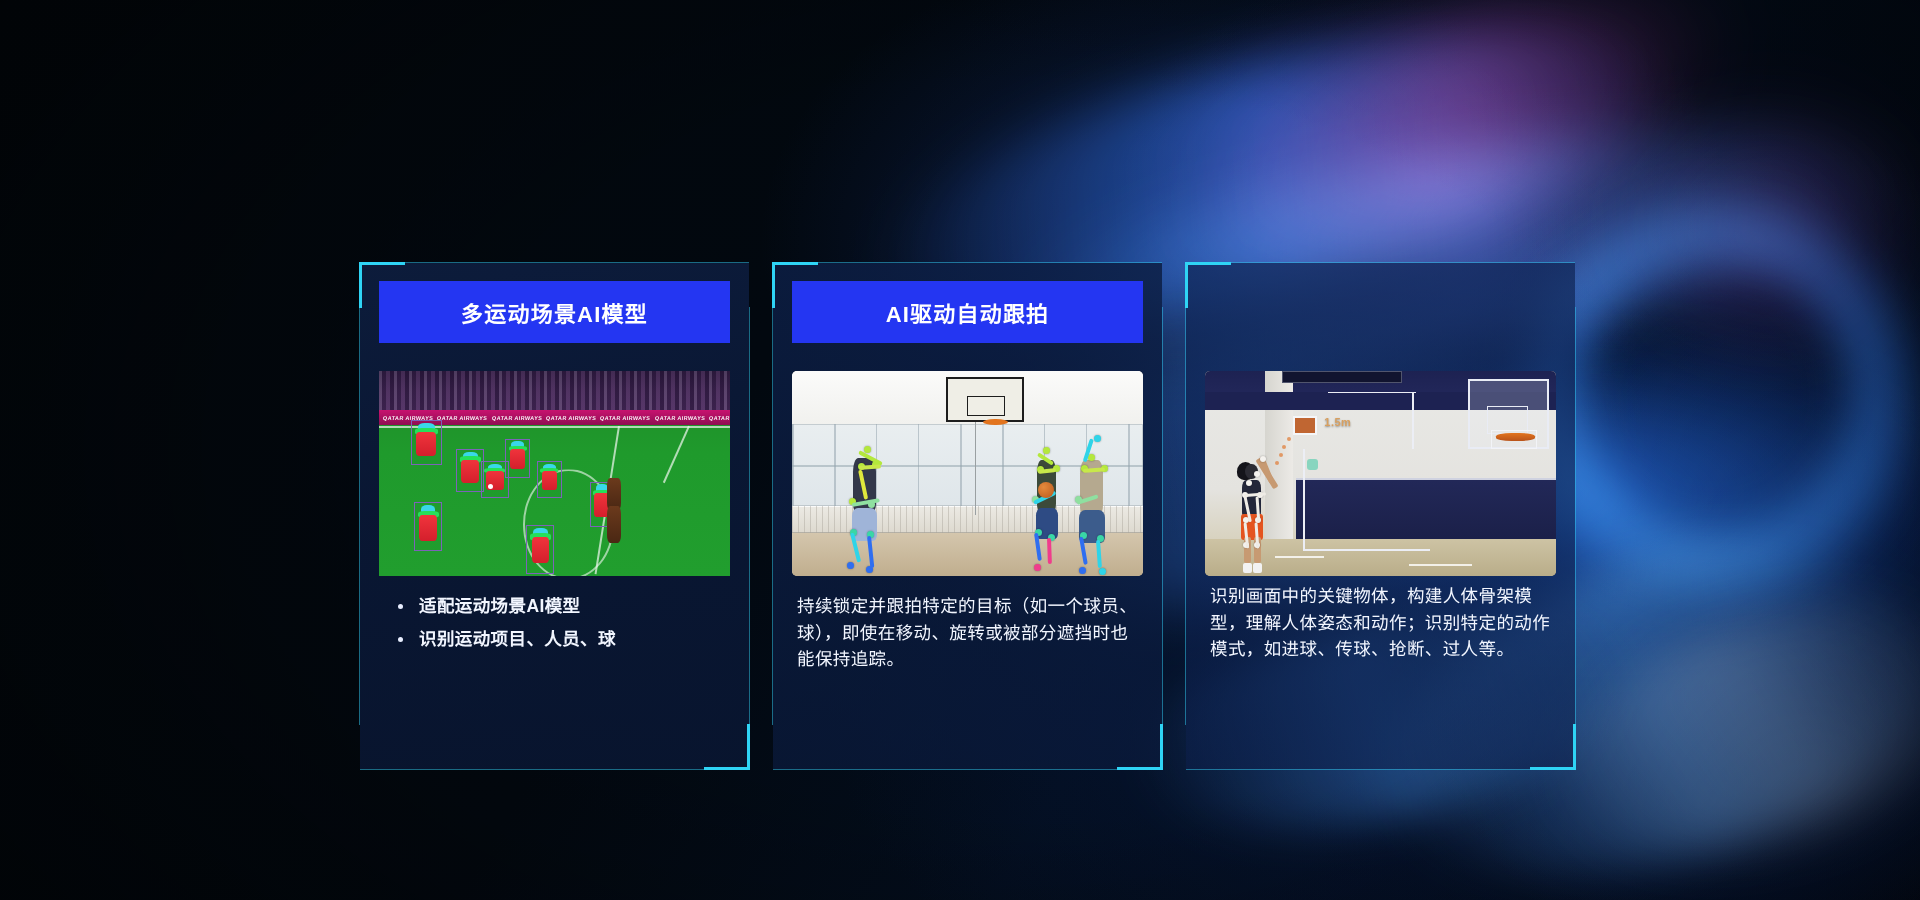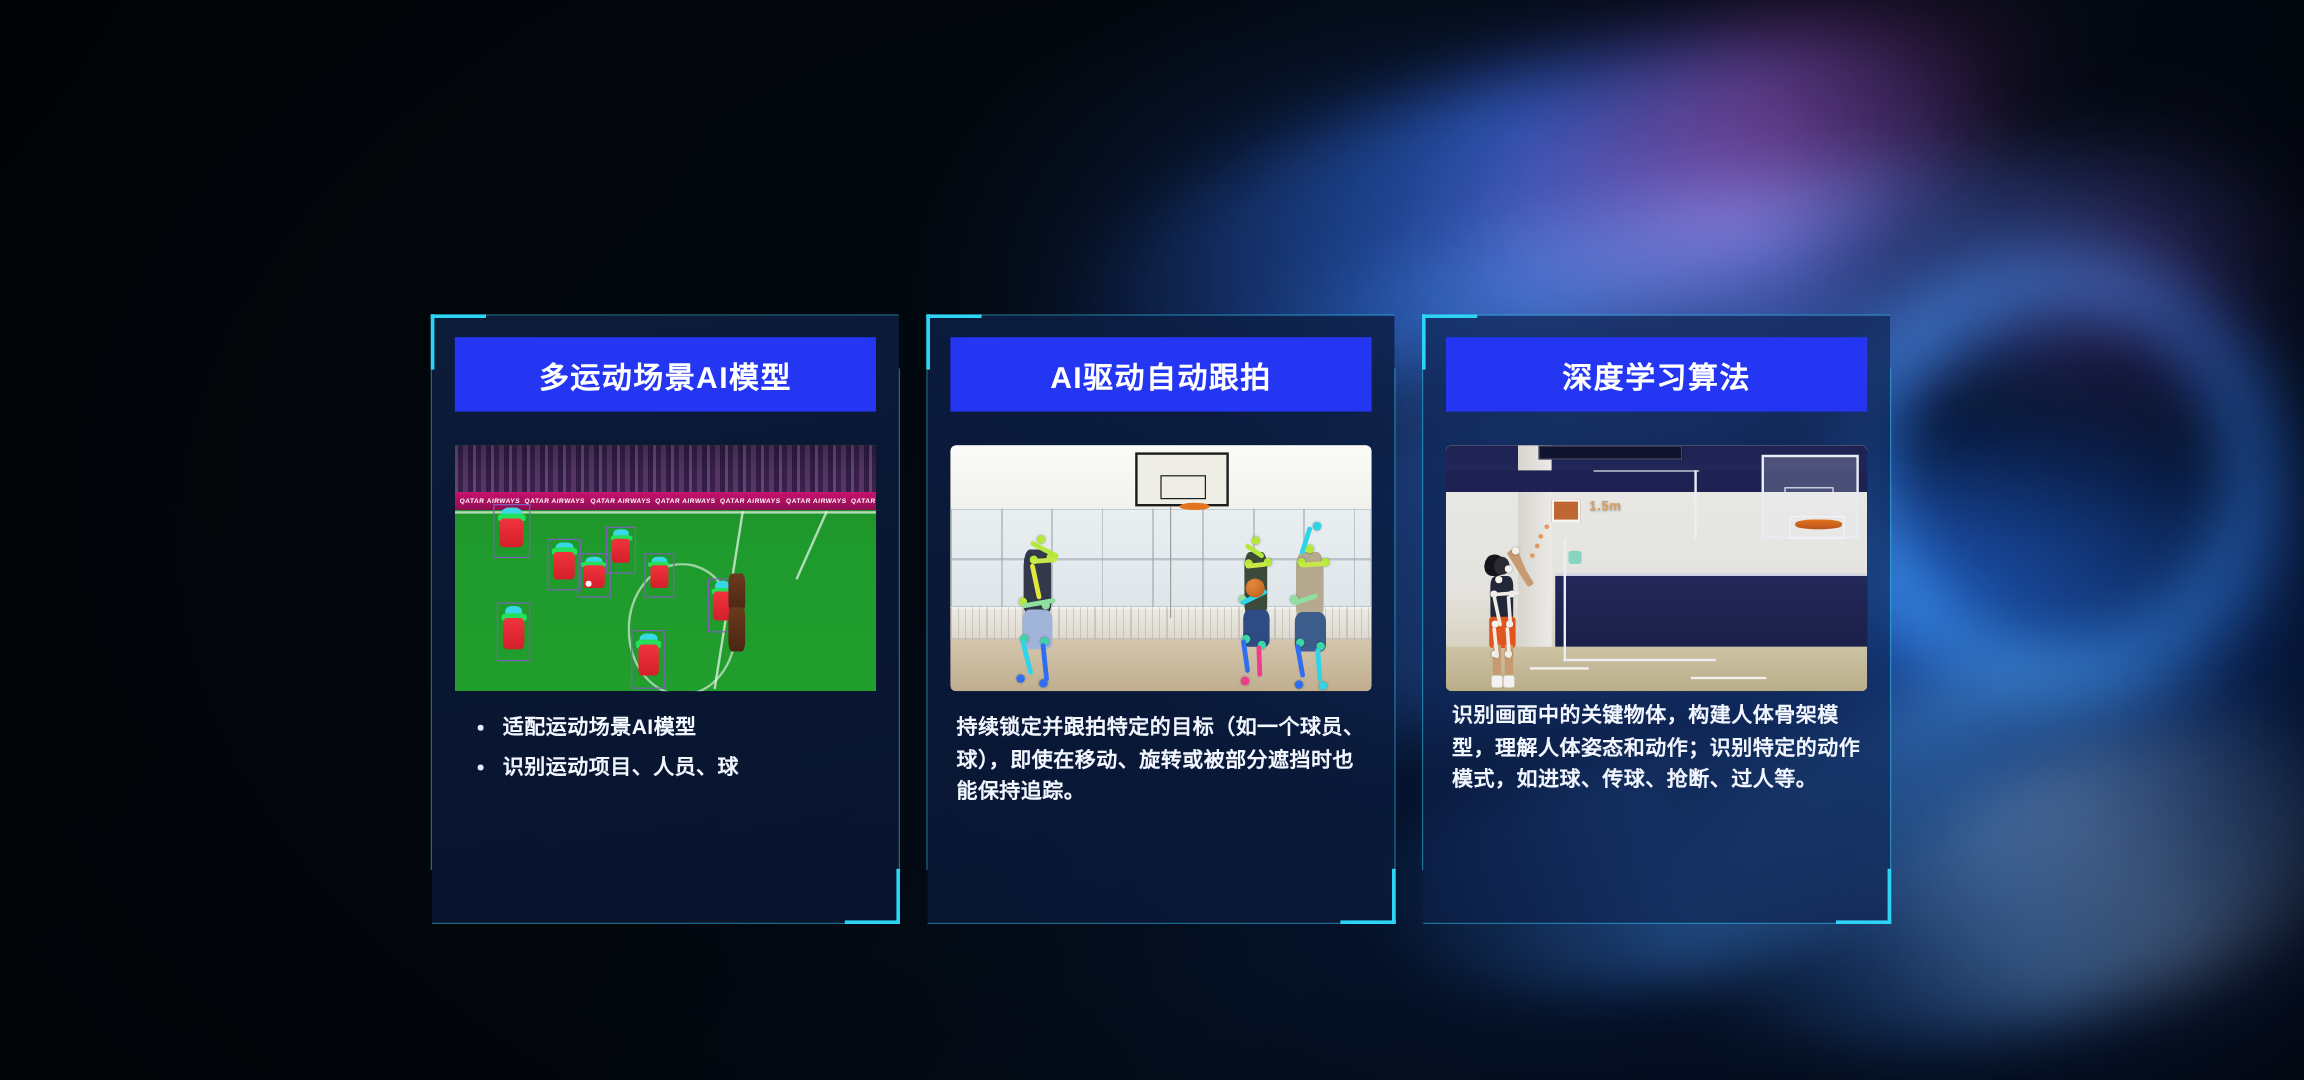--- a/index.html
+++ b/index.html
@@ -61,21 +61,21 @@
   .edge.bottom{ left:0;  right:44px;  bottom:-1px; height:1px; }
   .edge.left  { left:-1px; top:0;  bottom:44px;   width:1px; }
 
   
   .card-head {
     position:absolute; left:19px; right:19px; top:18px; height:62px;
     background:#2436f2;
     display:flex; align-items:center; justify-content:center;
   }
   .card-head .t {
-    color:#fff; font-size:25px; font-weight:600; letter-spacing:1.2px;
+    color:#fff; font-size:22px; font-weight:600; letter-spacing:1.2px;
     white-space:nowrap;
   }
 
   
   .media {
     position:absolute; left:19px; right:19px; top:108px; height:205px;
     overflow:hidden; background:#000;
   }
   .media.rounded { border-radius:5px; }
 
@@ -177,21 +177,21 @@
   .body {
     position:absolute; left:19px; right:19px; top:326px; bottom:30px;
     color:#f2f6ff; font-size:17.5px; line-height:1.52; letter-spacing:.4px;
   }
   .body ul { list-style:none; }
   .body li { position:relative; padding-left:28px; margin-bottom:6px; white-space:nowrap; }
   .body li::before {
     content:""; position:absolute; left:7px; top:11px;
     width:5px; height:5px; border-radius:50%; background:#e8eeff;
   }
-  .body p { font-weight:700; }
+  .body p { font-weight:400; }
   .card.c1 .body { left:31px; top:330px; }
   .card.c1 .body li { font-weight:600; }
   .card.c2 .body { top:330px; left:24px; right:22px; }
   .card.c3 .body { top:320px; left:24px; right:22px; }
 </style>
 </head>
 <body>
 
 <div id="bg">
   <div class="base"></div>
@@ -385,23 +385,20 @@
 
   <div class="card c3">
     <div class="card-bg"></div>
     <div class="edge top"></div>
     <div class="edge right"></div>
     <div class="edge bottom"></div>
     <div class="edge left"></div>
     <div class="bracket tl"></div>
     <div class="bracket br"></div>
 
-    <div class="card-head">
-      <span class="t">深度学习算法</span>
-    </div>
 
     <div class="media rounded">
       <div class="court">
         <div class="navyTop"></div>
         <div class="pillar"></div>
         <div class="wallband"></div>
         <div class="scorebar"></div>
         <div class="pad"></div>
         <div class="floor"></div>
         <div class="floorline" style="left:20%; bottom:9%; width:14%;"></div>

